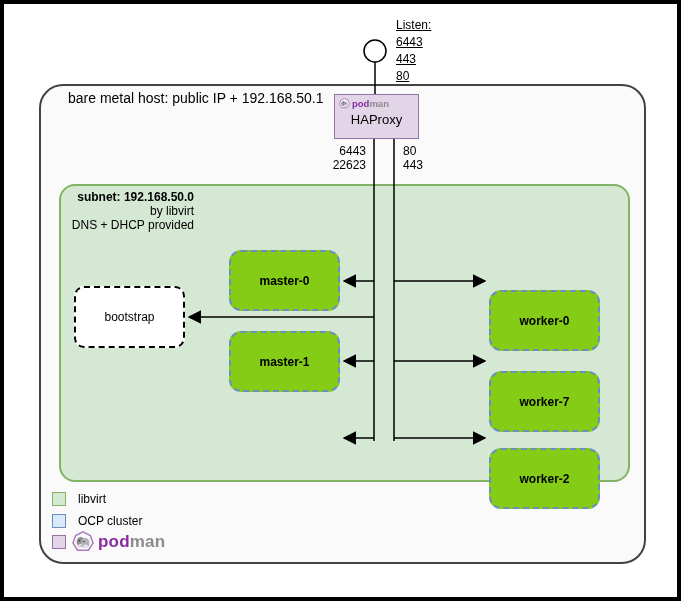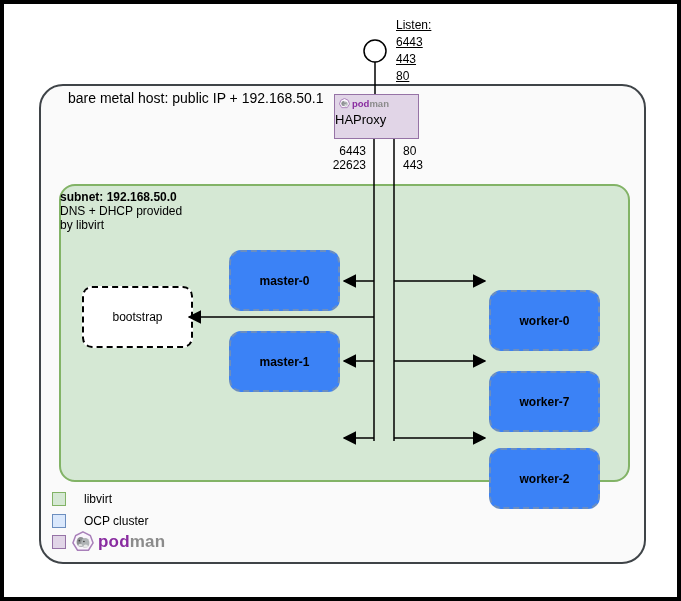--- a/index.html
+++ b/index.html
@@ -30,55 +30,54 @@
     background:#e1d5e7;border:1.5px solid #9673a6;
     box-sizing:border-box;z-index:3;
   }
   #haproxy .brandline{
     position:absolute;left:4px;top:3px;display:flex;align-items:center;gap:2px;
     font-size:9.5px;font-weight:bold;
   }
   #haproxy .brandline .pod{color:#892ca0;}
   #haproxy .brandline .man{color:#8b8b8b;}
   #haproxy .hp-label{
-    position:absolute;left:0;right:0;top:17px;
+    position:absolute;left:0;right:0;top:17px;text-align:center;
     font-size:13px;
   }
   
   #ports-left{left:300px;top:141px;width:62px;text-align:right;font-size:12px;line-height:13.5px;}
   #ports-right{left:399px;top:141px;text-align:left;font-size:12px;line-height:13.5px;}
   
   #subnet{
     left:55px;top:180px;width:571px;height:298px;
     background:#d5e8d4;border:2px solid #82b366;border-radius:16px;
     box-sizing:border-box;z-index:1;
   }
-  #subnet-label{left:56px;top:186px;width:134px;text-align:left;font-size:12px;line-height:14px;z-index:2;}
+  #subnet-label{left:56px;top:186px;width:134px;text-align:right;font-size:12px;line-height:14px;z-index:2;}
   #subnet-label .b{font-weight:bold;}
   
   .node{
     width:111px;height:61px;box-sizing:border-box;z-index:2;
     display:flex;align-items:center;justify-content:center;
     font-size:12px;font-weight:bold;
     border-radius:12px;
   }
-  .ocp{background:#3b82f6;border:2px dashed #6c8ebf;}
+  .ocp{background:#84cc16;border:2px dashed #6c8ebf;}
   #bootstrap{
     left:70px;top:282px;width:111px;height:62px;
     background:#ffffff;border:2px dashed #000;border-radius:10px;
     font-weight:normal;
-    margin-left:8px;
   }
   .m{left:225px;}
   .w{left:485px;margin-top:40px;}
   .r0{top:246px;} .r1{top:327px;} .r2{top:404px;}
   
   #wires{left:0;top:0;width:681px;height:601px;z-index:4;pointer-events:none;}
   
-  .lg-row{left:48px;height:16px;display:flex;align-items:center;gap:18px;font-size:12px;}
+  .lg-row{left:48px;height:16px;display:flex;align-items:center;gap:12px;font-size:12px;}
   .swatch{width:14px;height:14px;box-sizing:border-box;border:1px solid #000;flex:0 0 auto;}
   #lg-podman{left:48px;top:527px;display:flex;align-items:center;gap:4px;}
   #lg-podman .swatch{margin-right:2px;}
   .pm-word{font-size:17px;font-weight:bold;letter-spacing:.2px;}
   .pm-word .pod{color:#892ca0;}
   .pm-word .man{color:#8b8b8b;}
 </style>
 </head>
 <body>
 
@@ -90,22 +89,22 @@
   <div id="listen" class="abs">
     <div>Listen:</div>
     <div>6443</div>
     <div>443</div>
     <div>80</div>
   </div>
 
   <div id="subnet" class="abs"></div>
   <div id="subnet-label" class="abs">
     <div class="b">subnet: 192.168.50.0</div>
+    <div>by libvirt</div>
     <div>DNS + DHCP provided</div>
-    <div>by libvirt</div>
   </div>
 
   <div id="haproxy" class="abs">
     <div class="brandline">
       <svg width="11" height="11" viewBox="0 0 24 24">
         <polygon points="12,1 20,5 23,13 18,21 6,21 1,13 4,5" fill="#faf5fc" stroke="#a87fb9" stroke-width="2"></polygon>
         <ellipse cx="9.5" cy="12" rx="4.5" ry="5.5" fill="#8d9092"></ellipse>
         <ellipse cx="14.5" cy="13" rx="4.5" ry="5.5" fill="#b0b4b6"></ellipse>
         <circle cx="13" cy="11.5" r="1" fill="#3c3c3c"></circle>
         <ellipse cx="15" cy="16" rx="2.2" ry="1.6" fill="#e8e8e8"></ellipse>

